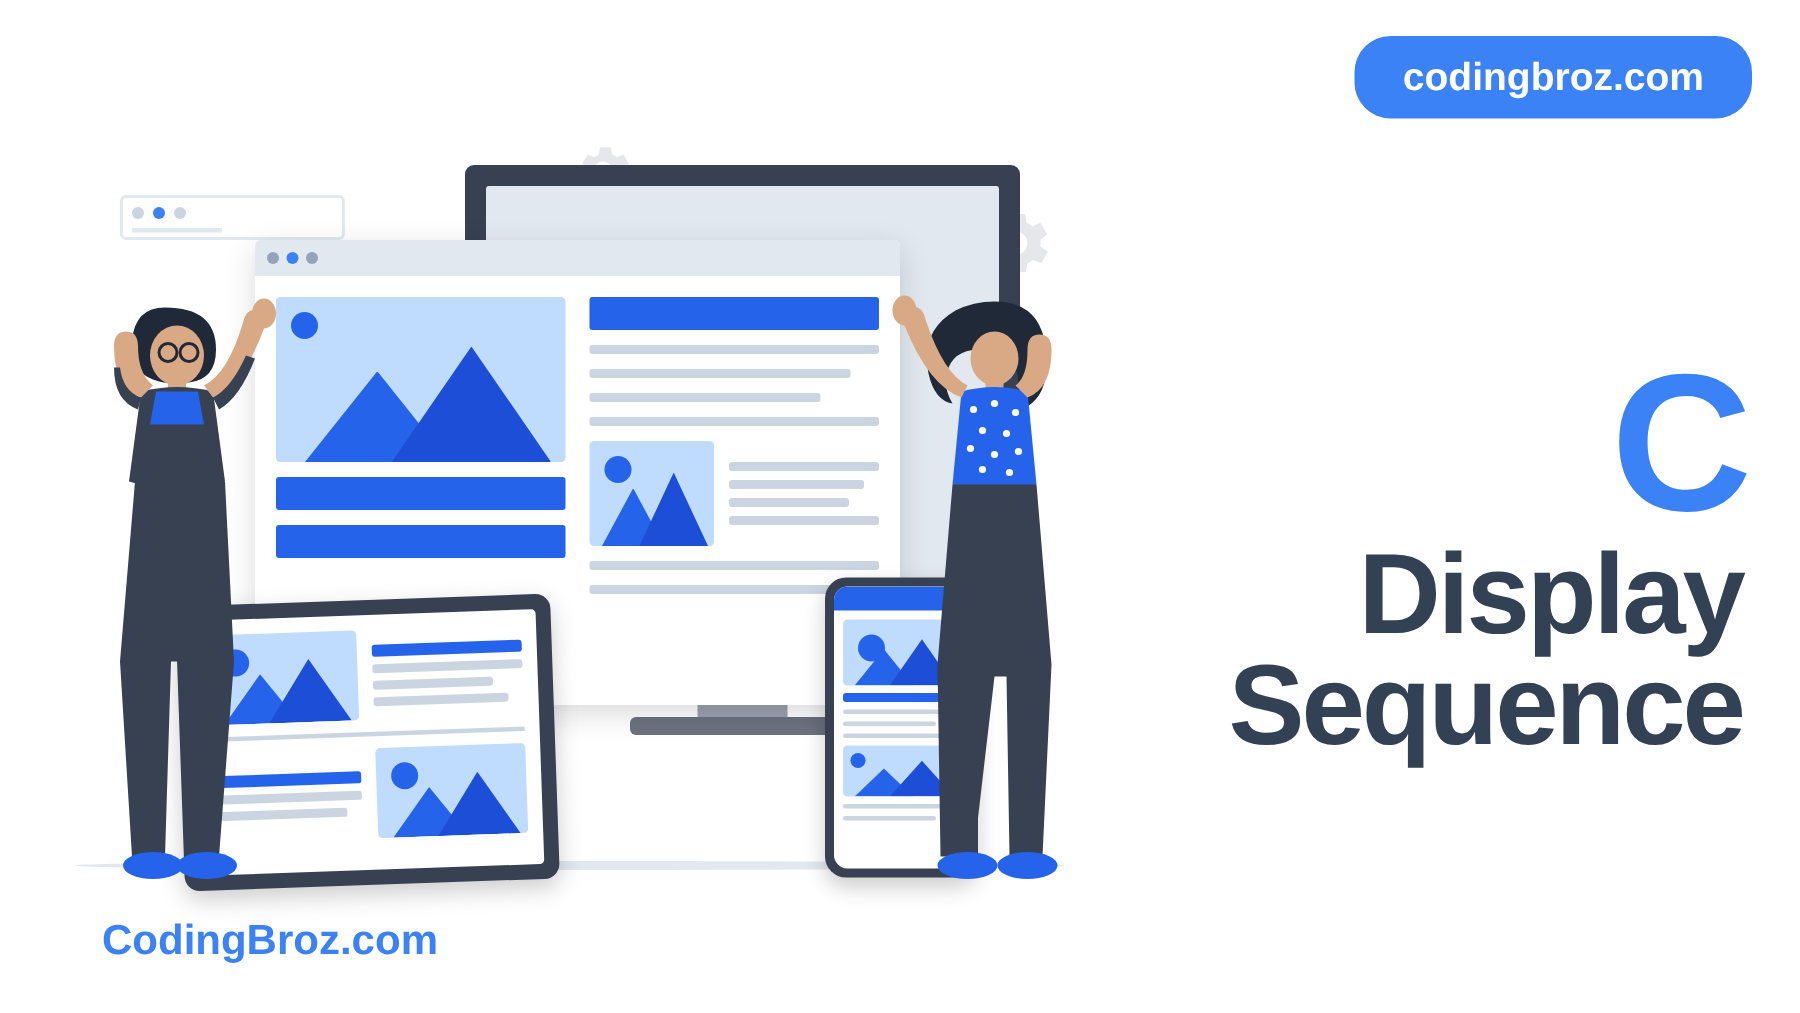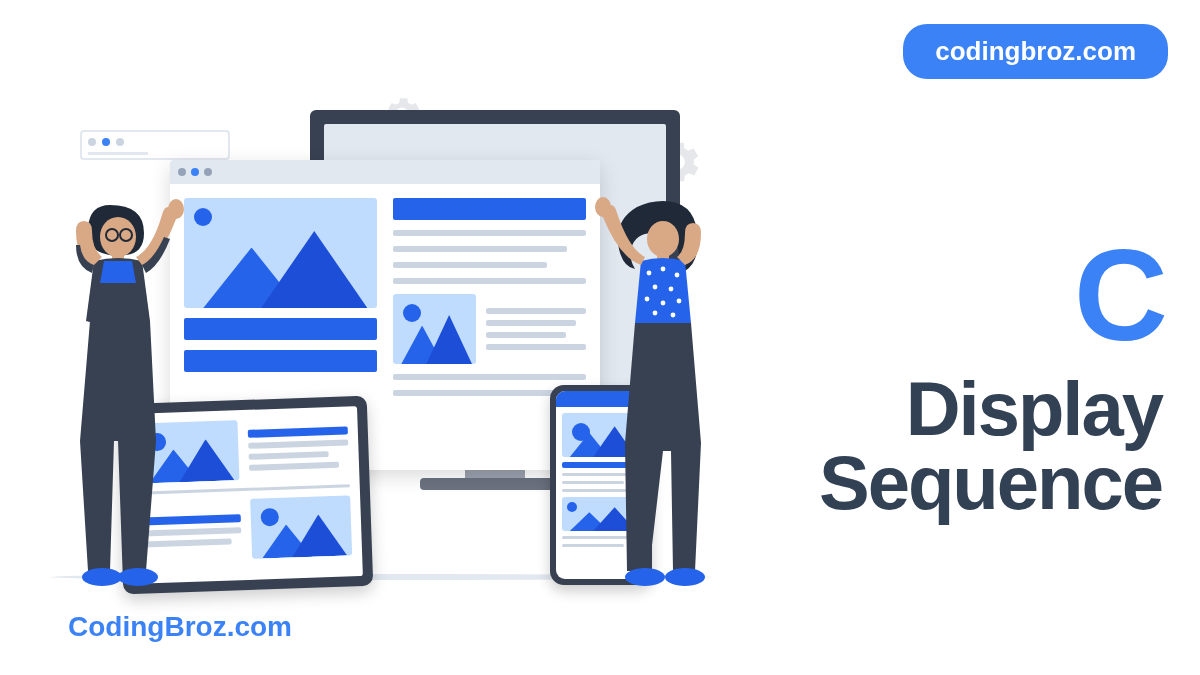--- a/index.html
+++ b/index.html
@@ -42,21 +42,21 @@
   font-size: 130px;
   line-height: 1;
   letter-spacing: -6px;
 }
 .title-lines {
   color: #334155;
   font-weight: 700;
   font-size: 76px;
   line-height: 0.98;
   letter-spacing: -2px;
-  margin-top: 12px;
+  margin-top: 0;
 }
 .illustration {
   position: absolute;
   left: 20px;
   top: 80px;
   width: 720px;
   height: 540px;
 }
 
 

